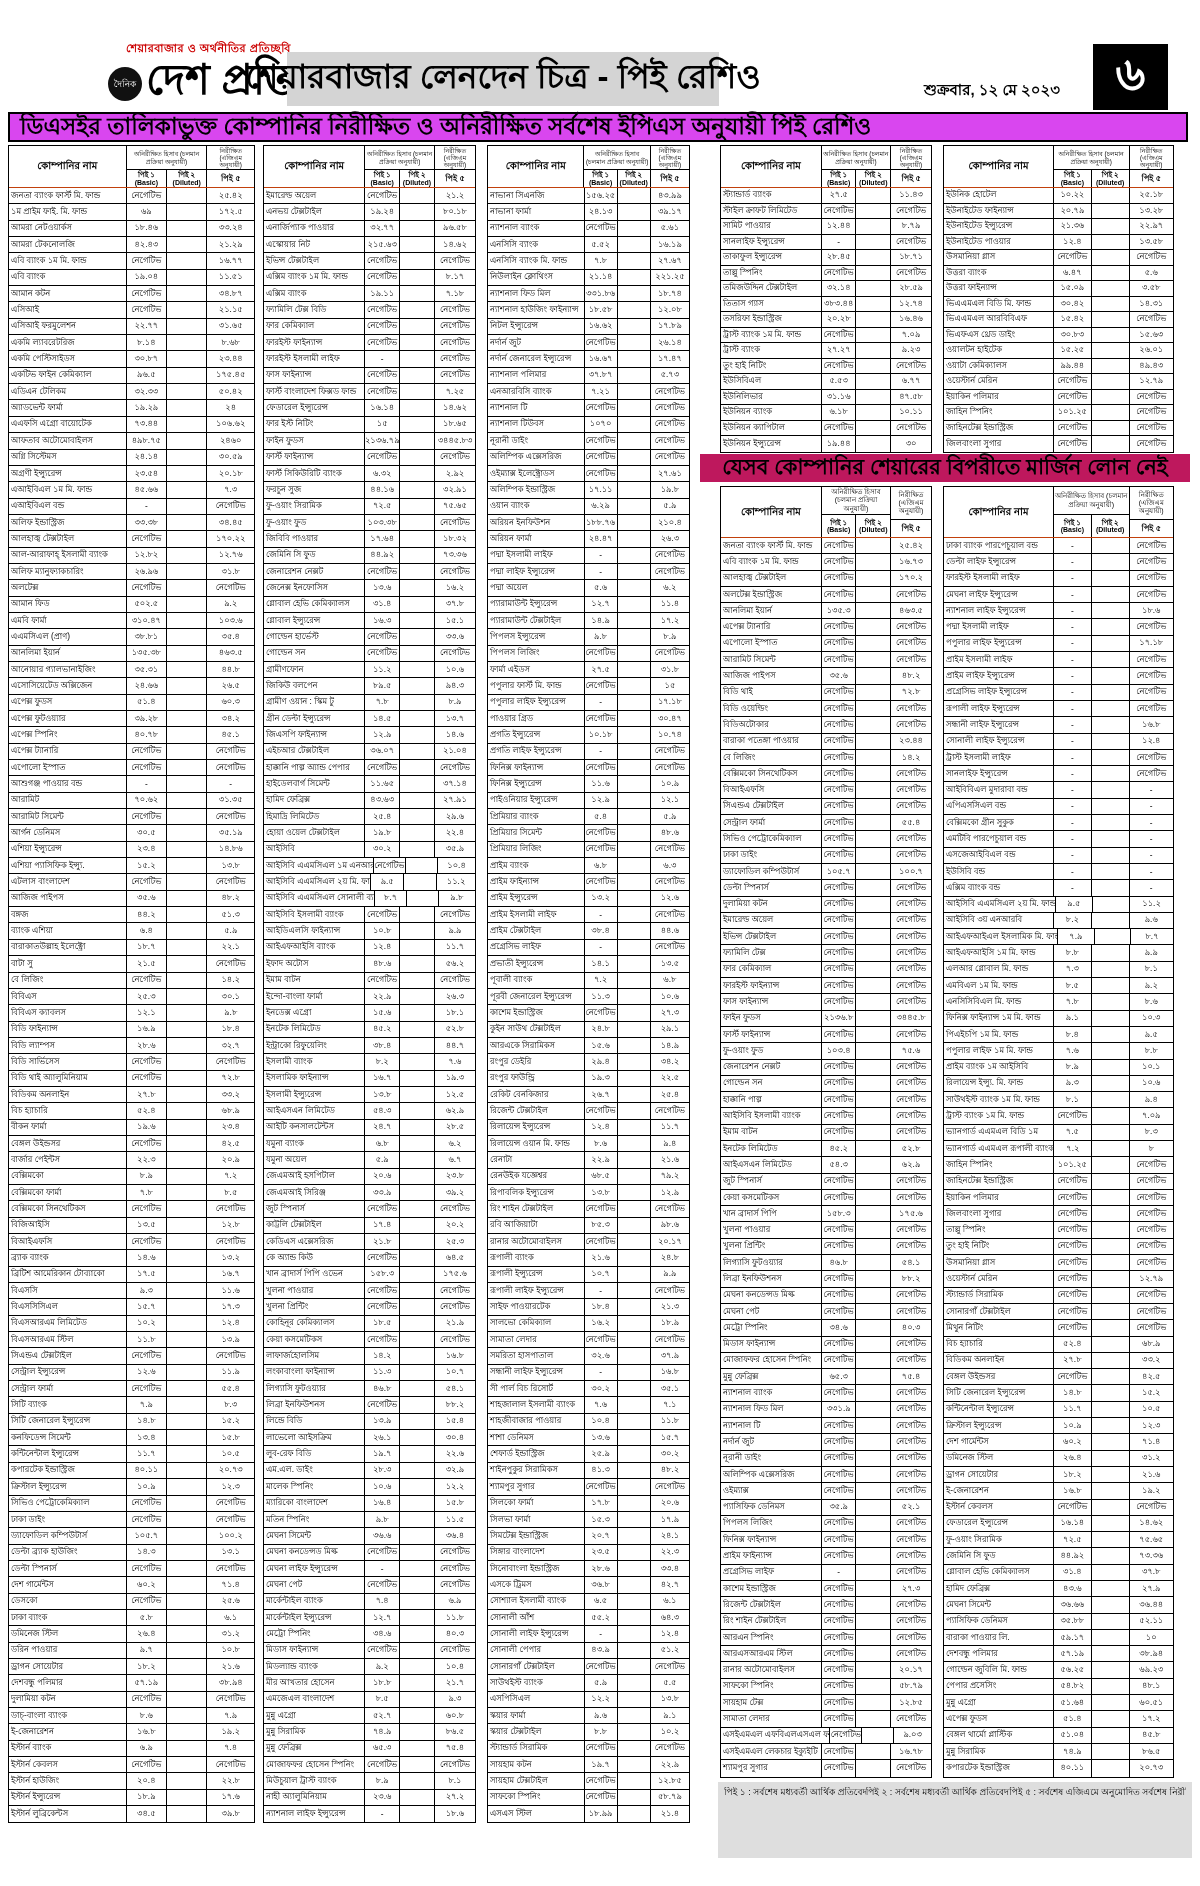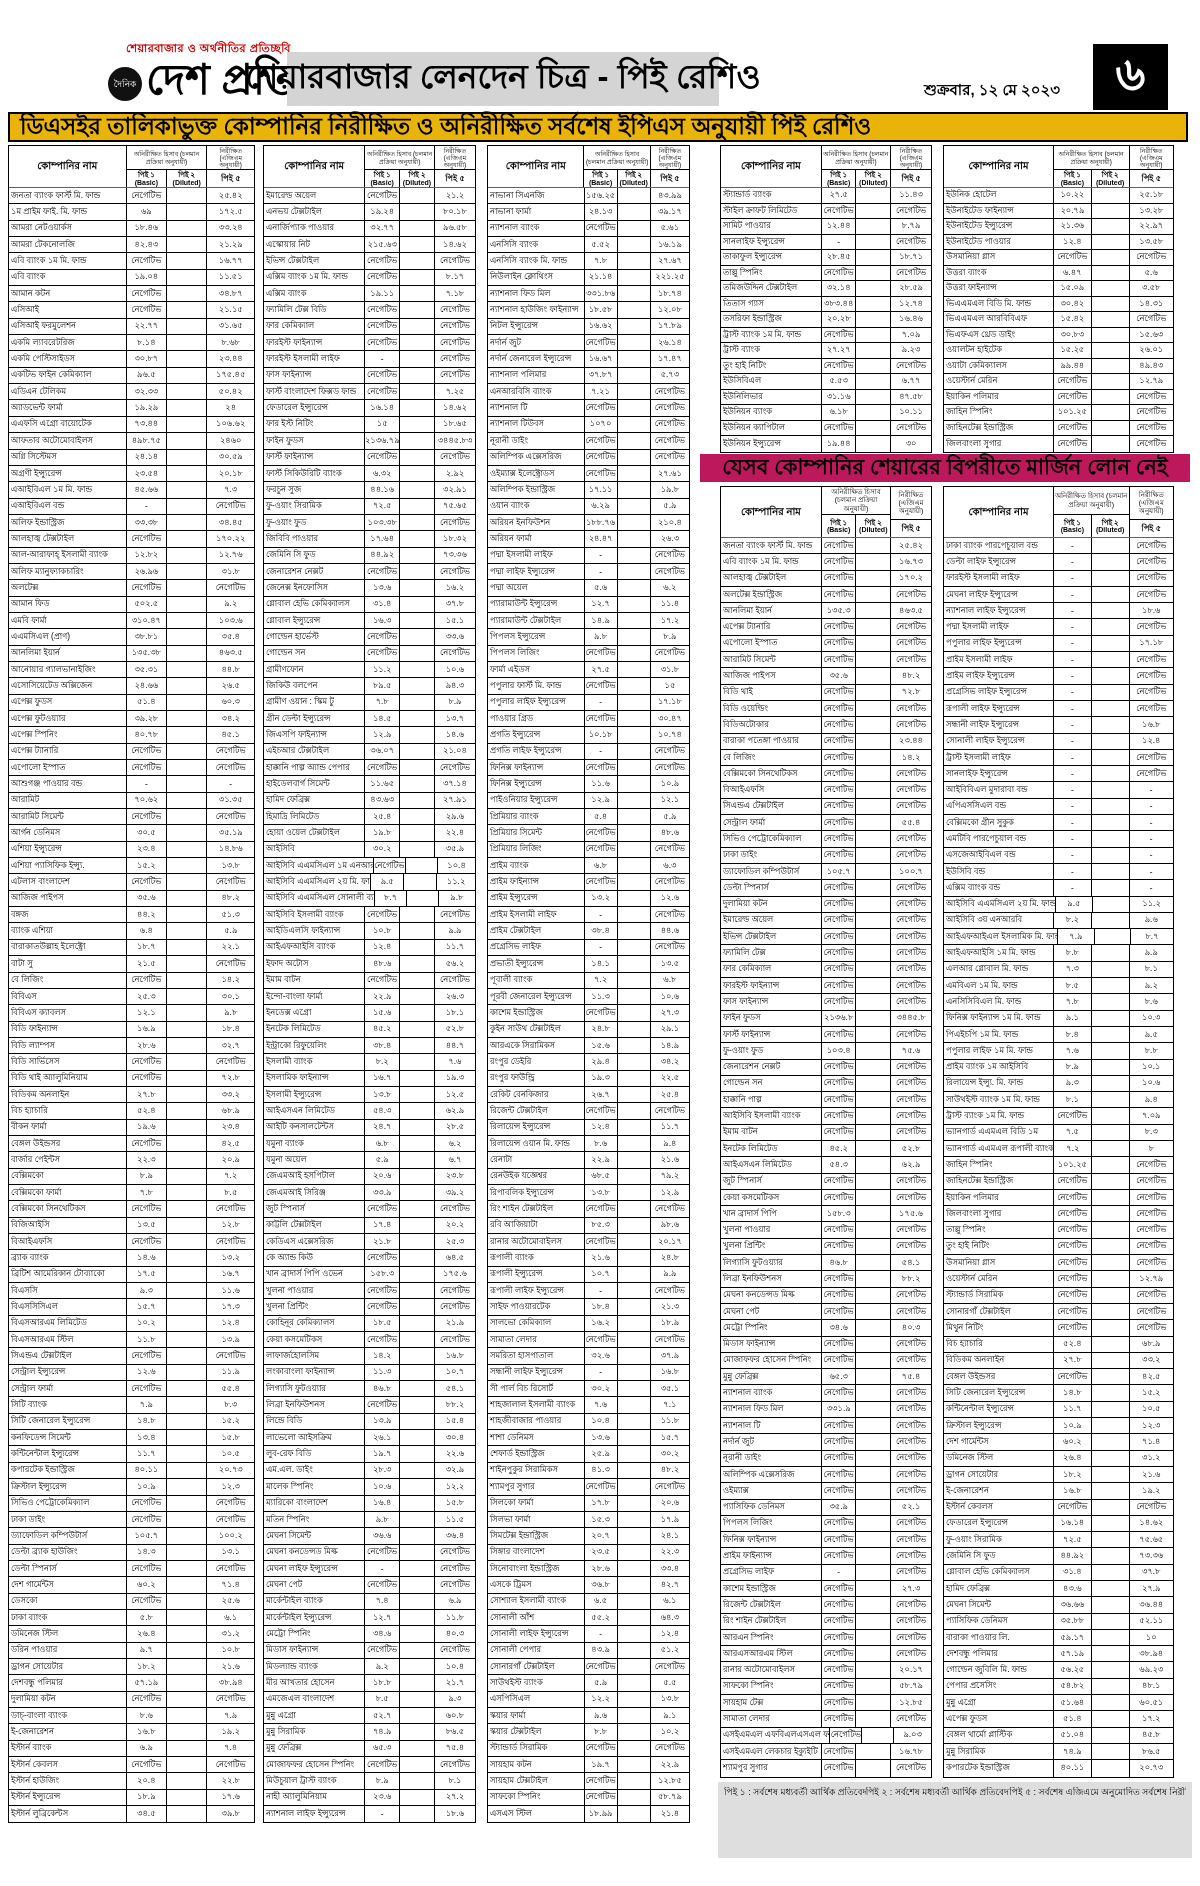--- a/index.html
+++ b/index.html
@@ -13,21 +13,21 @@
   .emblem{width:34px;height:34px;border-radius:50%;background:#111;color:#fff;font-size:9px;display:flex;align-items:center;justify-content:center;margin-right:4px;flex:0 0 auto;}
   .logo-bn{font-size:42px;font-weight:bold;color:#000;line-height:1;white-space:nowrap;}
   .logo-under{display:flex;align-items:center;margin-top:12px;}
   .green-bar{height:4px;width:150px;background:linear-gradient(90deg,#0a7a3d,#8fd3a8);}
   .logo-en{font-family:"Liberation Serif","DejaVu Serif",serif;font-weight:bold;font-size:13px;margin-left:6px;white-space:nowrap;}
   .headline-box{position:absolute;left:287px;top:14px;width:432px;height:54px;background:#d4d4d4;display:flex;align-items:center;justify-content:center;}
   .headline-box span{font-size:33px;font-weight:bold;color:#000;white-space:nowrap;}
   .issue-date{position:absolute;left:924px;top:40px;font-size:15px;font-weight:bold;white-space:nowrap;}
   .pagenum-box{position:absolute;left:1093px;top:6px;width:75px;height:66px;background:#000;color:#fff;display:flex;align-items:center;justify-content:center;font-size:46px;font-weight:bold;}
   
-  .banner{position:absolute;left:8px;top:112px;width:1180px;height:30px;border:2px solid #000;box-sizing:border-box;display:flex;align-items:center;padding-left:10px;background:#eab308;}
+  .banner{position:absolute;left:8px;top:112px;width:1180px;height:30px;border:2px solid #000;box-sizing:border-box;display:flex;align-items:center;padding-left:10px;background:#d946ef;}
   .banner span{font-size:23px;font-weight:bold;white-space:nowrap;}
   
   .tcol{position:absolute;border:1px solid #000;background:#fff;box-sizing:border-box;}
   .thead{display:flex;border-bottom:1px solid #c2410c;box-sizing:border-box;}
   .th-name{flex:1 1 auto;display:flex;align-items:center;justify-content:center;font-weight:bold;font-size:10px;border-right:1px solid #000;box-sizing:border-box;}
   .th-mid{width:33%;display:flex;flex-direction:column;border-right:1px solid #000;box-sizing:border-box;}
   .th-grp{flex:1;font-size:6.3px;text-align:center;display:flex;align-items:center;justify-content:center;border-bottom:1px solid #000;padding:0 1px;box-sizing:border-box;line-height:1.15;}
   .th-sub{display:flex;height:17px;}
   .th-sub>div{flex:1;font-size:7px;font-weight:bold;text-align:center;display:flex;align-items:center;justify-content:center;box-sizing:border-box;line-height:1.05;}
   .th-sub>div:first-child{border-right:1px solid #000;}

